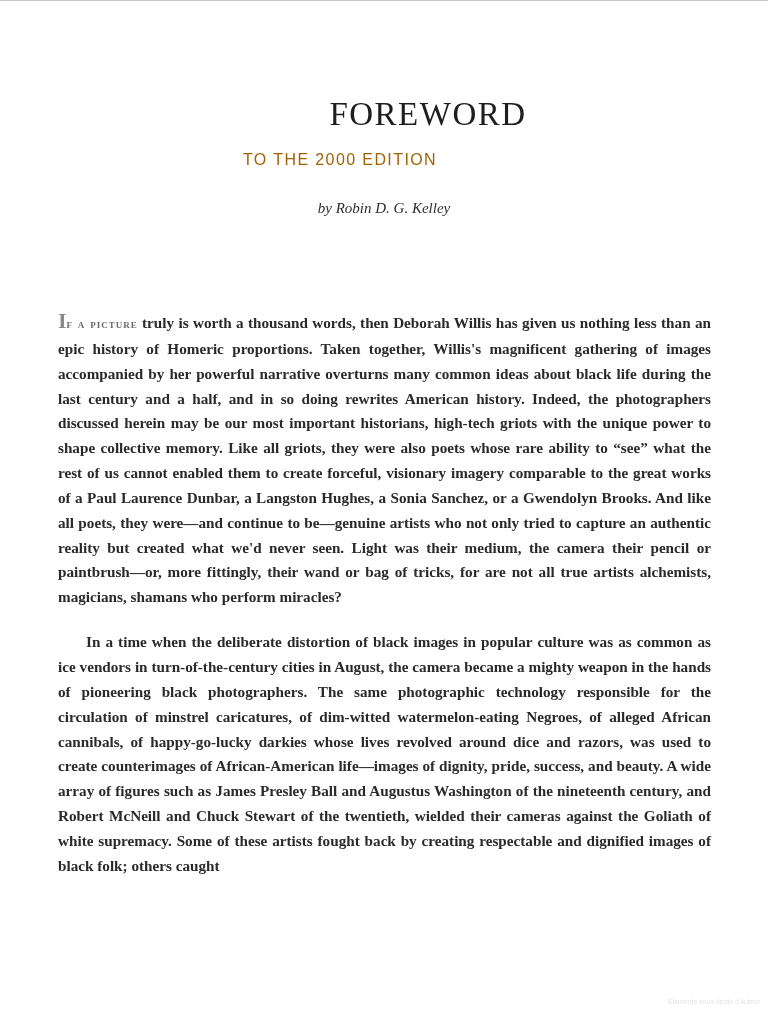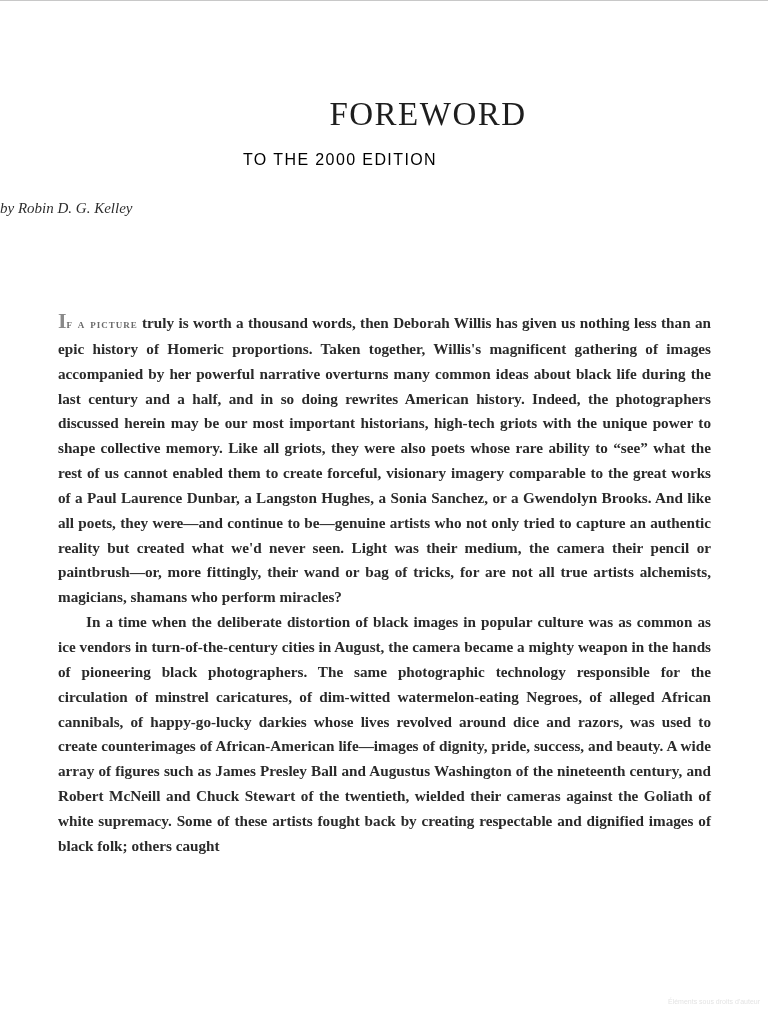--- a/index.html
+++ b/index.html
@@ -37,29 +37,29 @@
     }
     .subtitle {
       position: absolute;
       top: 149px;
       left: 0;
       width: 680px;
       text-align: center;
       font-family: "Liberation Sans", "DejaVu Sans", sans-serif;
       font-size: 16px;
       letter-spacing: 1.4px;
-      color: #000000;
+      color: #a16207;
       line-height: 22px;
     }
     .byline {
       position: absolute;
       top: 197px;
       left: 0;
       width: 768px;
-      text-align: left;
+      text-align: center;
       font-style: italic;
       font-size: 15px;
       color: #2e2e2e;
       line-height: 22px;
     }
     .body-text {
       position: absolute;
       top: 310px;
       left: 58px;
       width: 653px;
@@ -68,20 +68,21 @@
       line-height: 24.85px;
       color: #2a2a2a;
       text-align: justify;
       font-weight: bold;
     }
     .body-text p {
       margin: 0;
     }
     .body-text p.indent {
       text-indent: 28px;
+      margin-top: 20px;
     }
     .dropcap {
       font-size: 22px;
       color: #8a8a8a;
       line-height: 1;
     }
     .smallcaps {
       font-variant: small-caps;
       letter-spacing: 1px;
       color: #6a6a6a;

